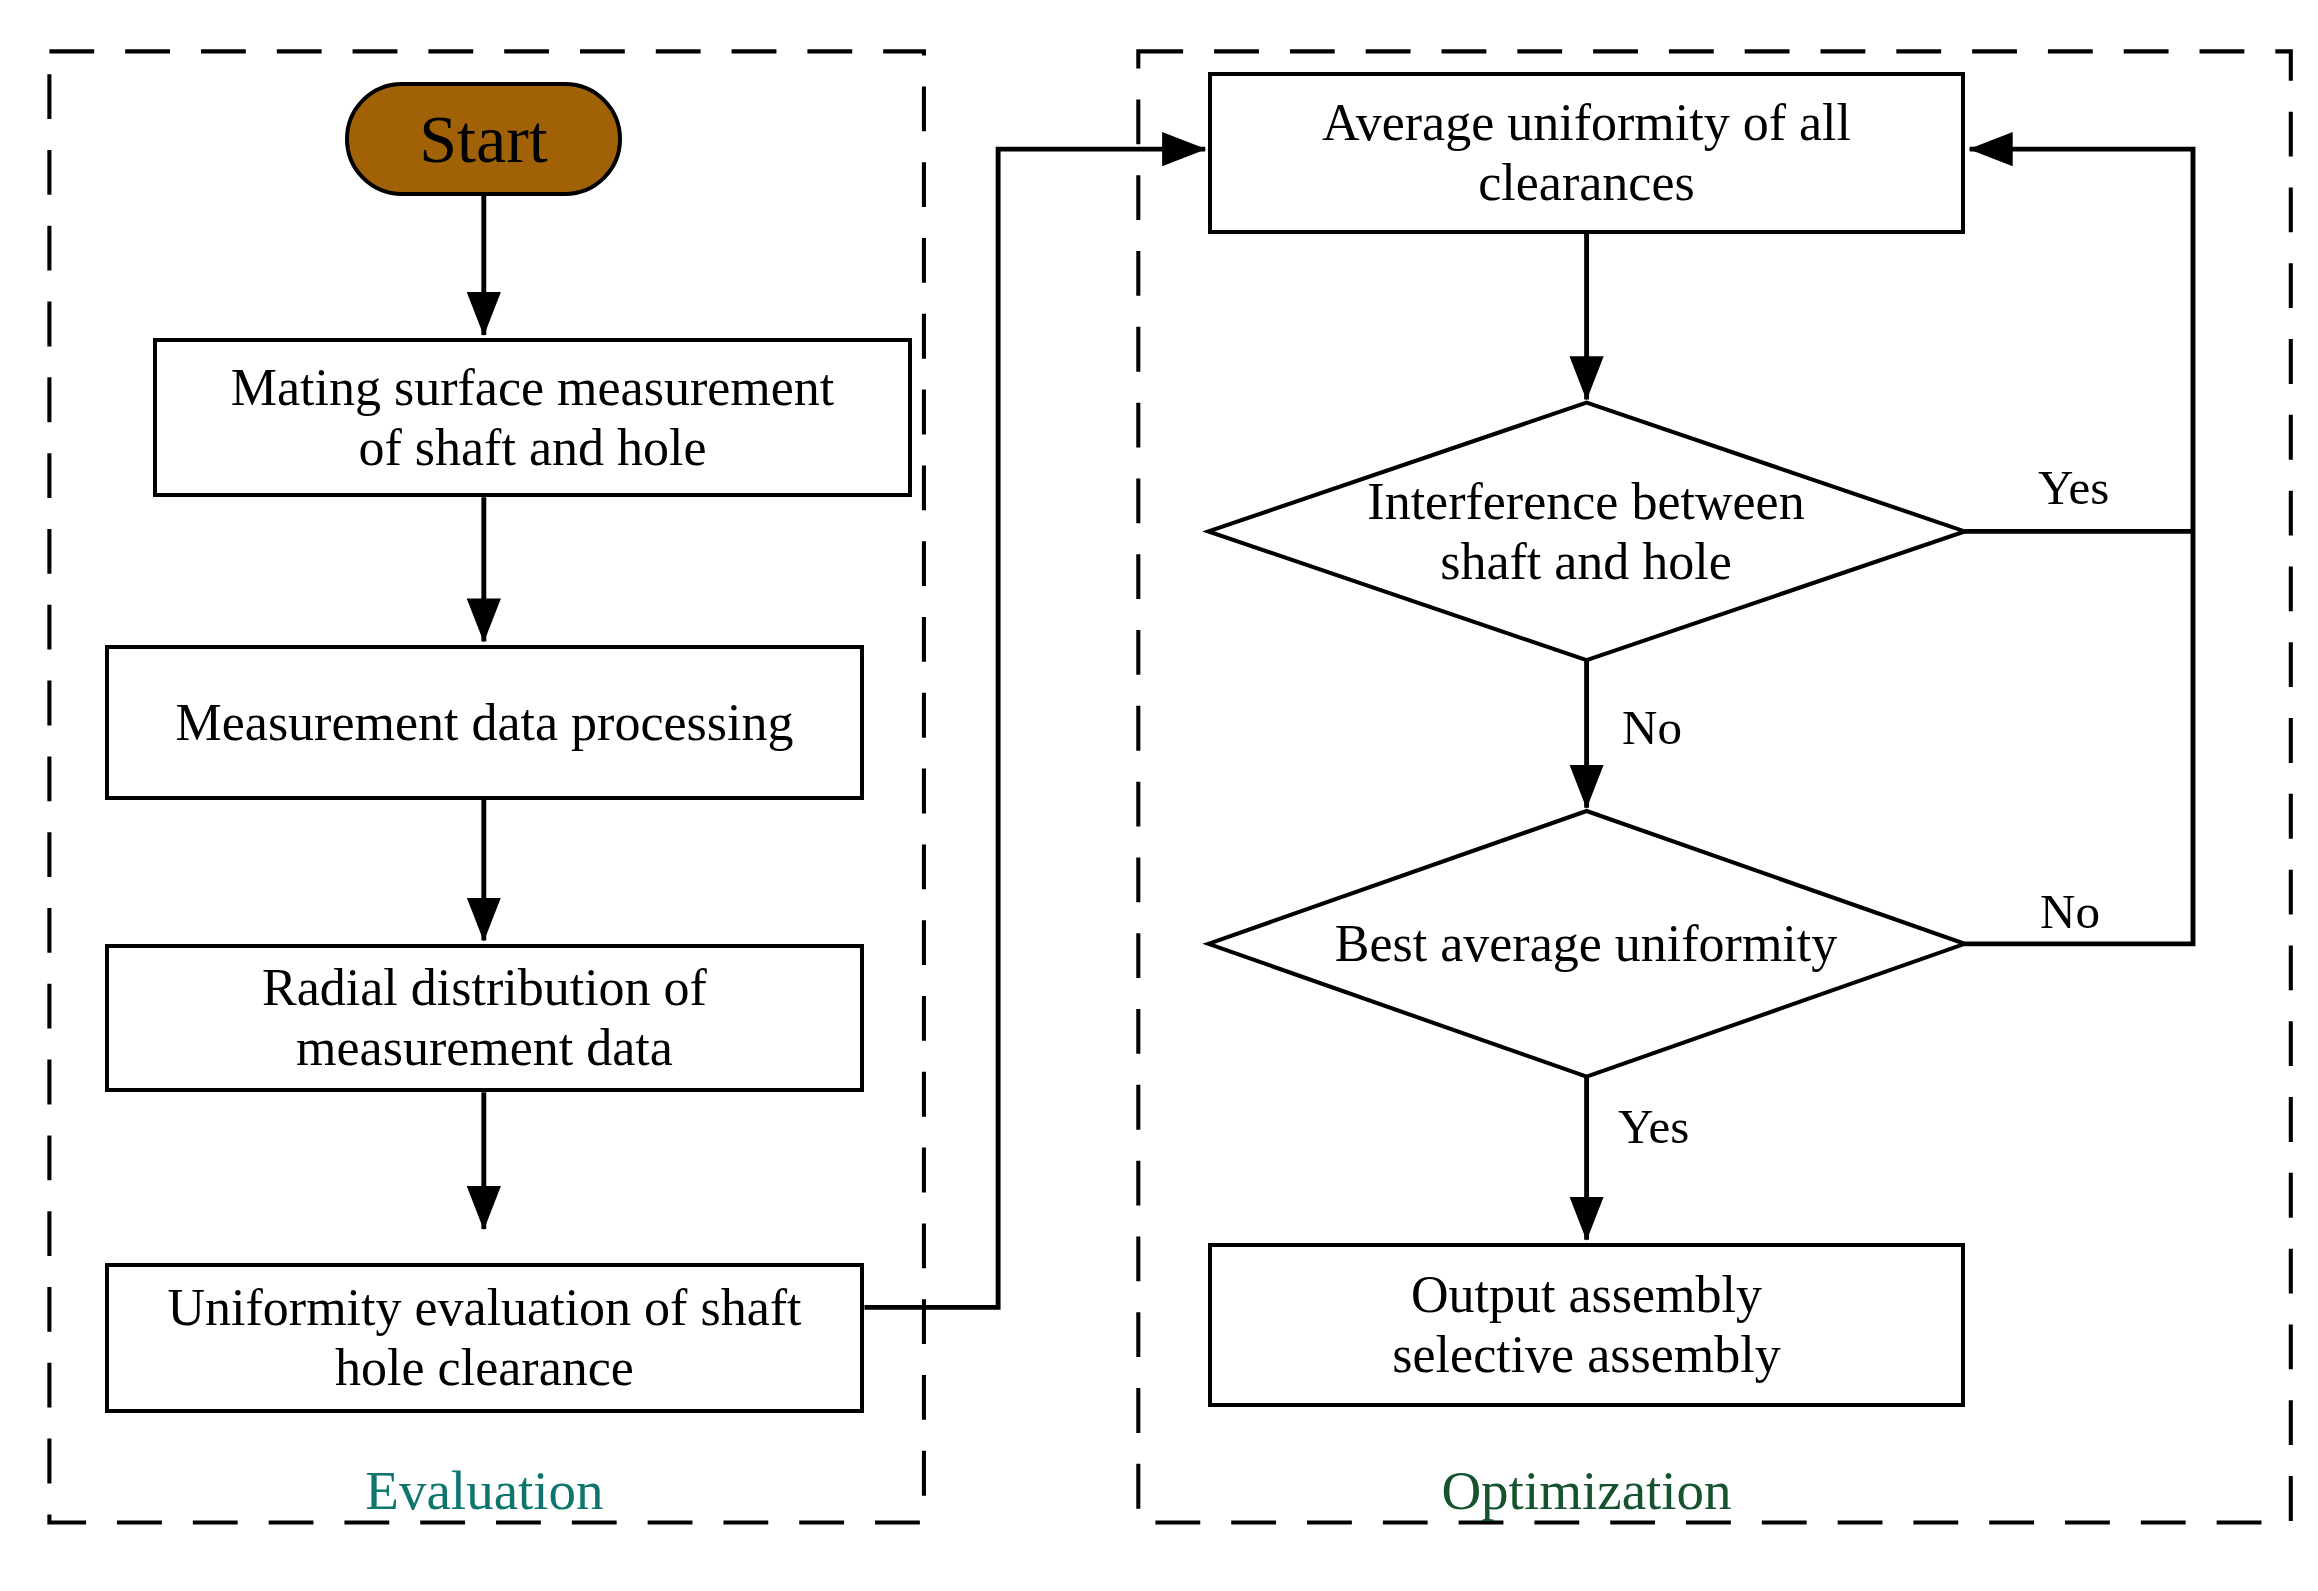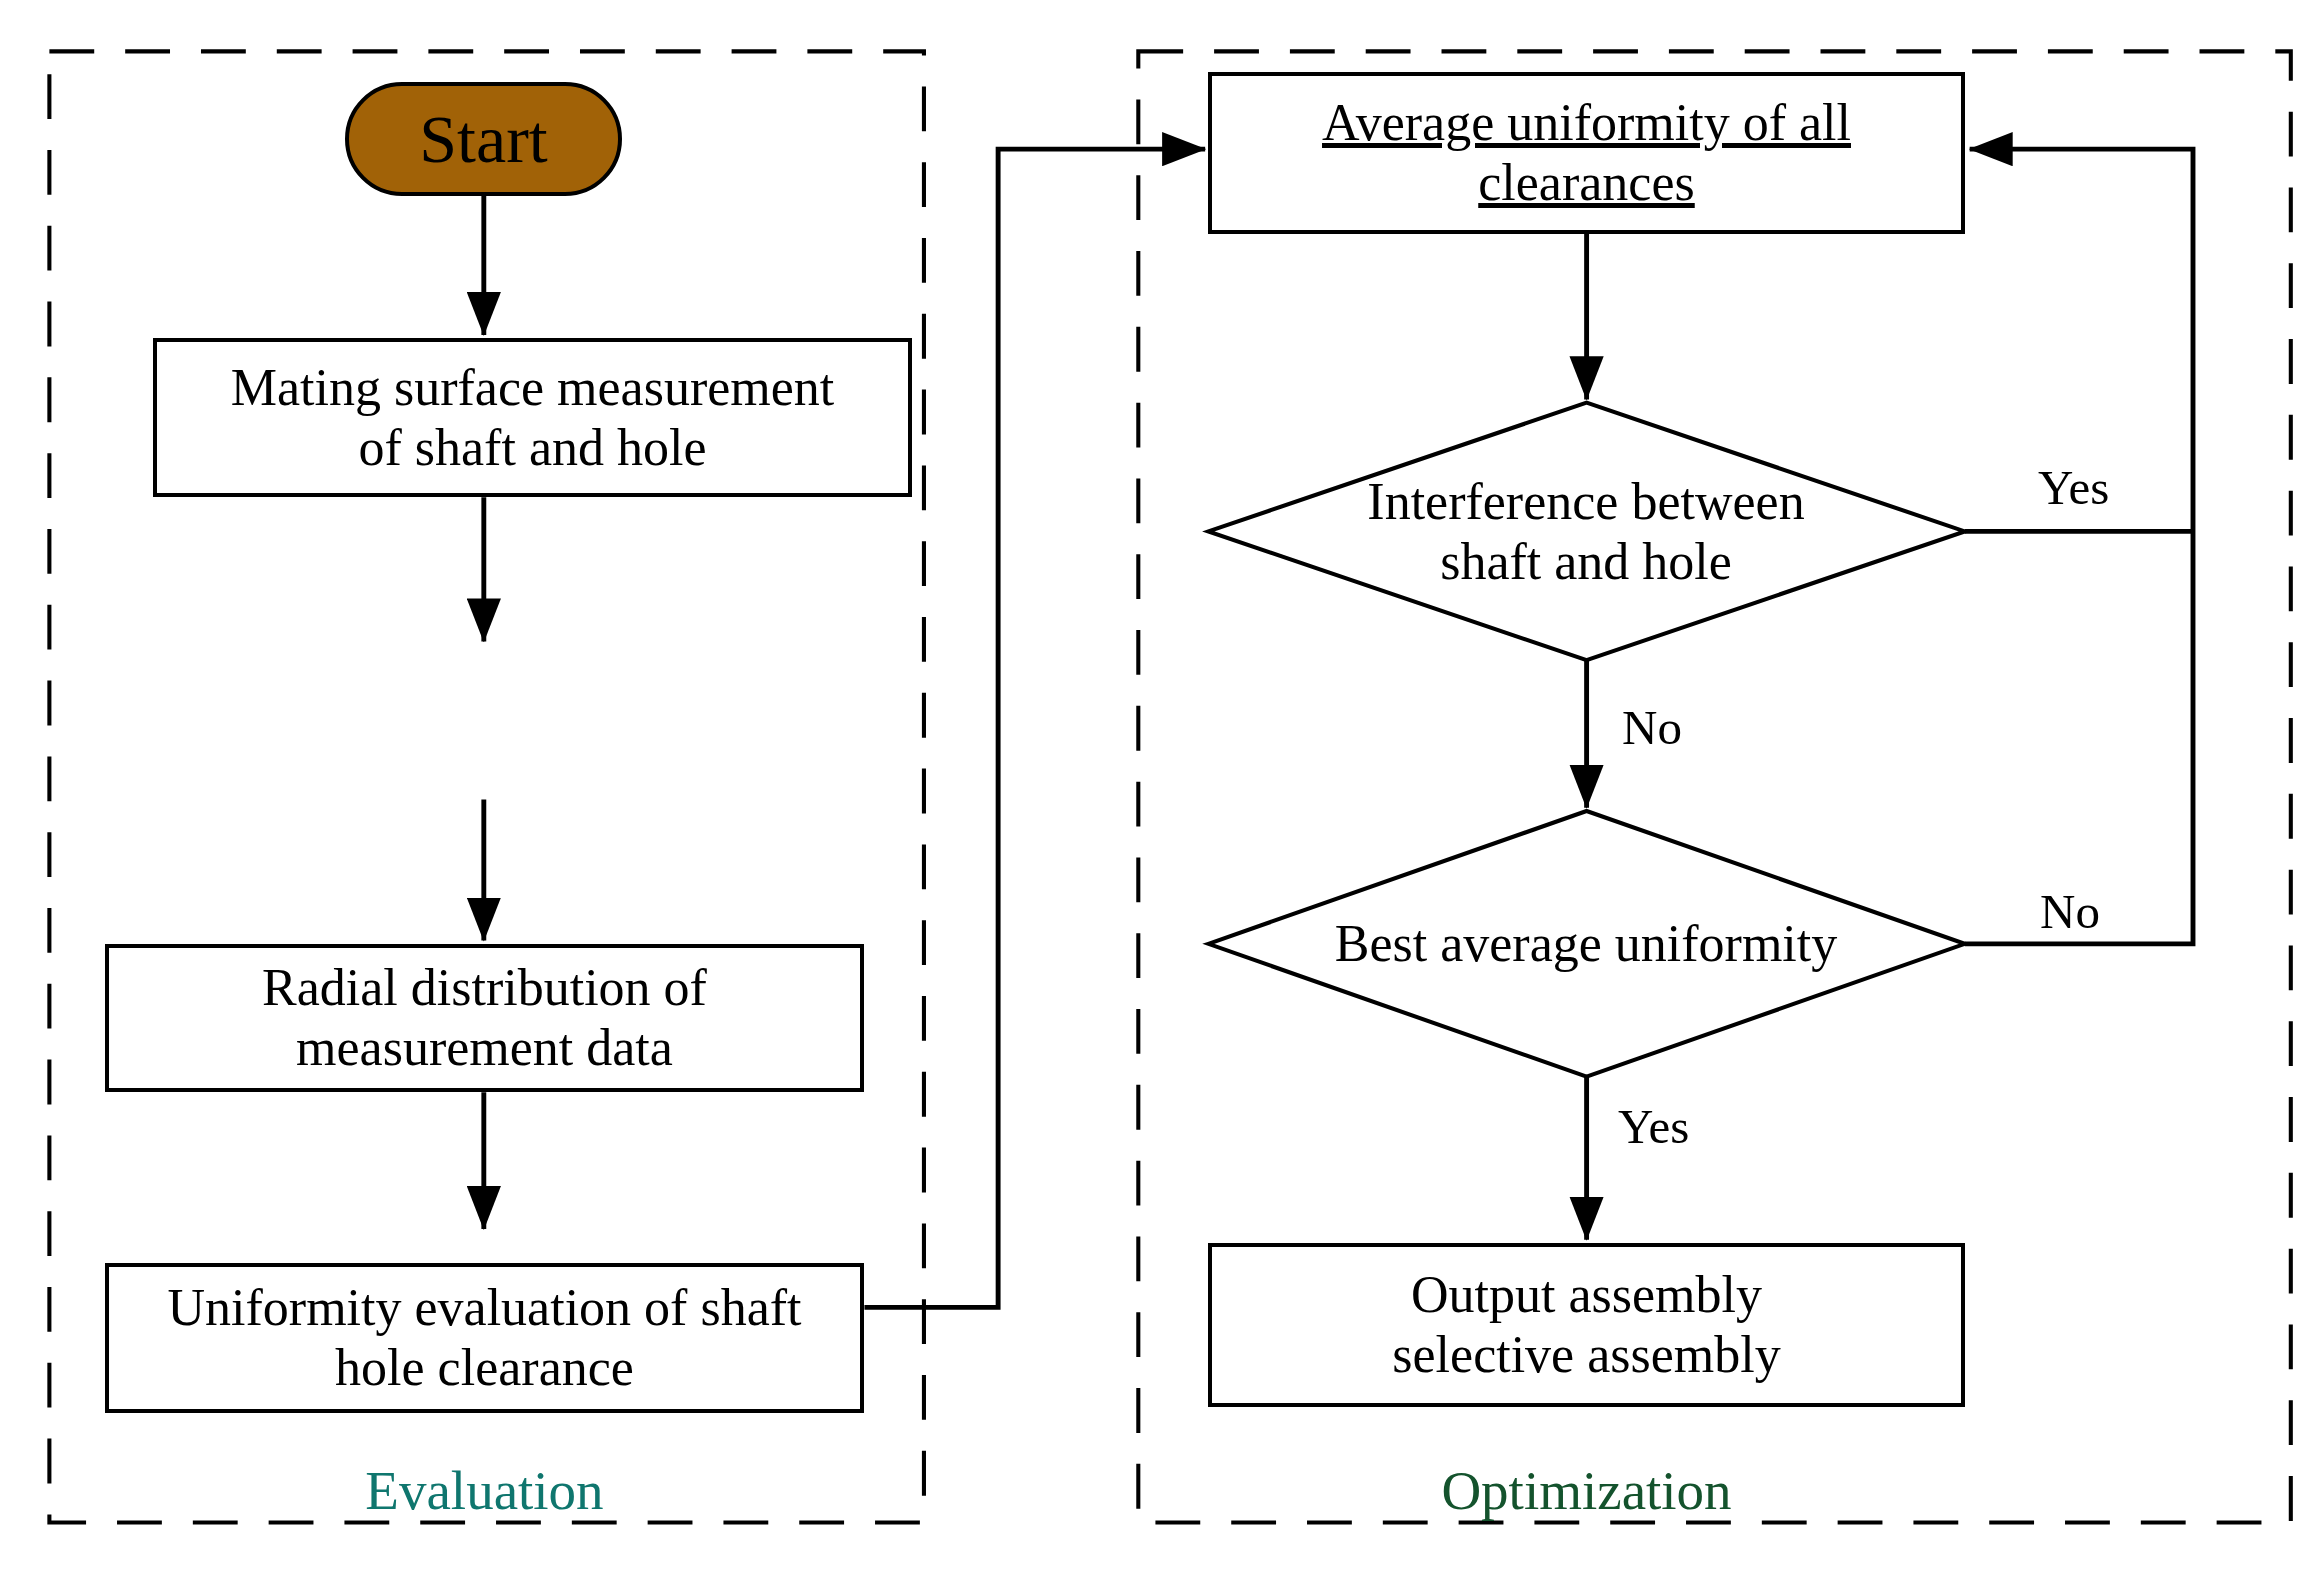--- a/index.html
+++ b/index.html
@@ -92,26 +92,27 @@
     <path d="M2410 652 H2690" stroke="#000" stroke-width="6" fill="none"></path>
 
     <polygon points="1482,652 1946,494 2410,652 1946,810" fill="#ffffff" stroke="#000" stroke-width="5"></polygon>
     <polygon points="1482,1158 1946,995 2410,1158 1946,1321" fill="#ffffff" stroke="#000" stroke-width="5"></polygon>
   </svg>
 
   <div class="node stadium" style="left:345px; top:82px; width:277px; height:114px;">Start</div>
 
   <div class="node box" style="left:105px; top:338px; width:759px; height:159px;margin-left:48px;">Mating surface measurement
 of shaft and hole</div>
+  <div class="node box" style="left:105px; top:645px; width:759px; height:155px;">Measurement data processing</div>
   <div class="node box" style="left:105px; top:944px; width:759px; height:148px;">Radial distribution of
 measurement data</div>
   <div class="node box" style="left:105px; top:1233px; width:759px; height:150px;margin-top:30px;">Uniformity evaluation of shaft
 hole clearance</div>
 
-  <div class="node box" style="left:1208px; top:72px; width:757px; height:162px;text-decoration:underline;">Average uniformity of all
+  <div class="node box" style="left:1208px; top:72px; width:757px; height:162px;">Average uniformity of all
 clearances</div>
   <div class="node box" style="left:1208px; top:1243px; width:757px; height:164px;">Output assembly
 selective assembly</div>
 
   <div class="diamond-label" style="left:1260px; top:454px; width:652px; height:155px;">Interference between
 shaft and hole</div>
   <div class="diamond-label" style="left:1260px; top:895px; width:652px; height:98px;">Best average uniformity</div>
 
   <div class="edge-label" style="left:2038px; top:463px;">Yes</div>
   <div class="edge-label" style="left:1622px; top:703px;">No</div>

